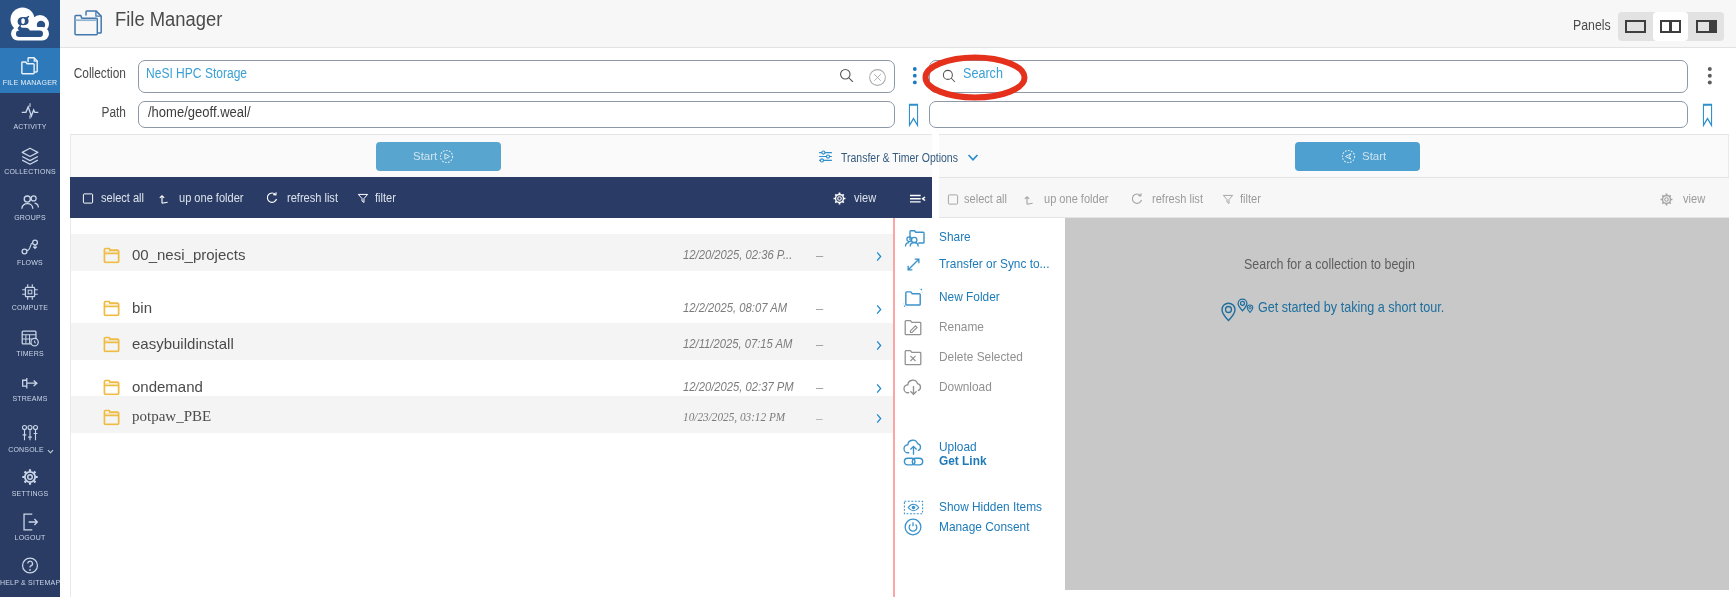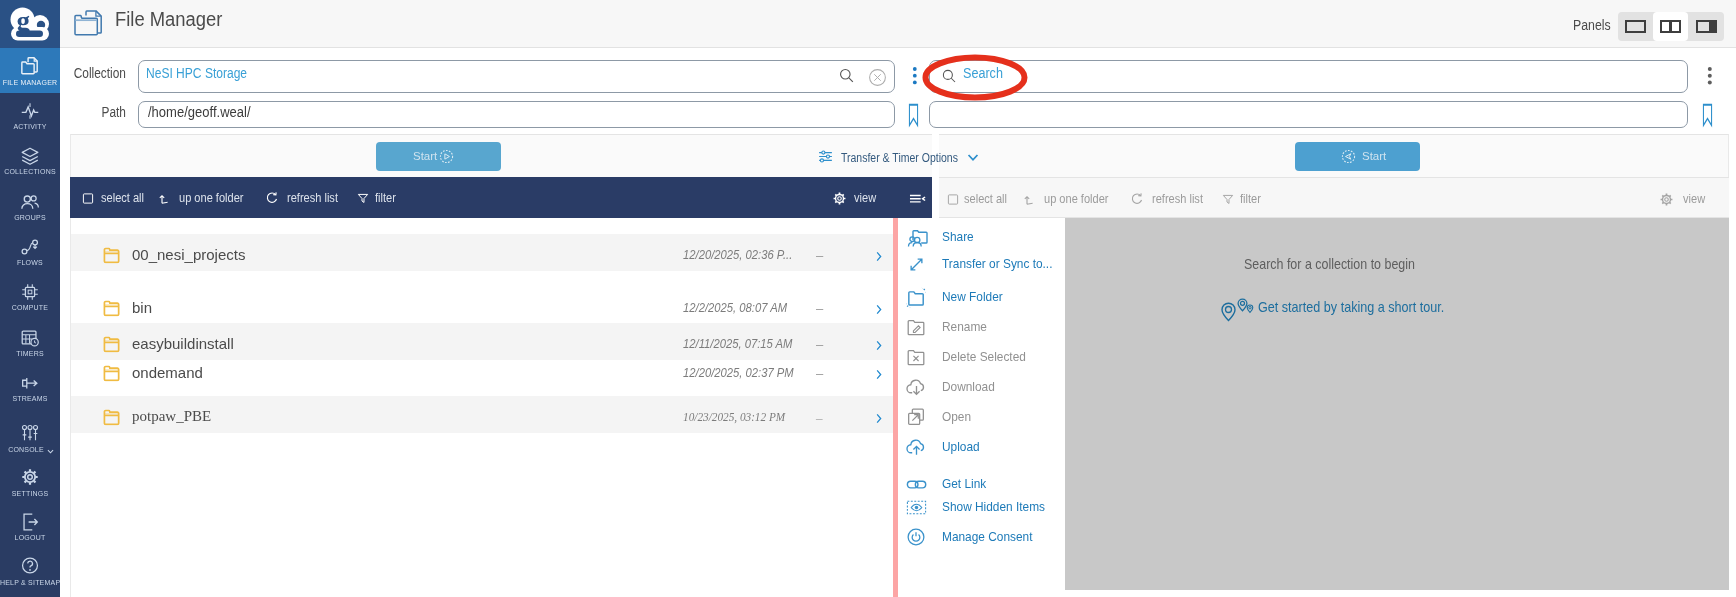--- a/index.html
+++ b/index.html
@@ -45,21 +45,21 @@
 .th { position:absolute; top:16px; font-size:10px; color:#6d6d6d; letter-spacing:.3px; font-weight:bold; transform:scaleX(.85); transform-origin:0 0; }
 .frow { position:absolute; left:0; width:823px; height:36.5px; }
 .frow.alt { background:#f4f4f4; }
 .fname { position:absolute; left:61px; top:12px; font-size:15px; color:#4b4b4b; }
 .fdate { position:absolute; left:612px; top:14px; font-size:12.5px; color:#7c7c7c; font-style:italic; transform:scaleX(.9); transform-origin:0 0; }
 .fsize { position:absolute; left:745px; top:14px; font-size:13px; color:#9a9a9a; }
 .ficon { position:absolute; left:32px; top:12px; width:17px; height:18px; color:#f0bb42; }
 .fchev { position:absolute; left:803px; top:13px; width:10px; height:19px; color:#2089cf; }
 
 
-#menu { position:absolute; left:893px; top:218px; width:172px; height:379px; background:#fff; border-left:5px solid #fca5a5; }
+#menu { position:absolute; left:893px; top:218px; width:172px; height:379px; background:#fff; border-left:2px solid #fca5a5; }
 .mitem { position:absolute; left:0; width:172px; height:30px; white-space:nowrap; }
 .mtext { position:absolute; left:44px; top:6px; font-size:13.5px; transform:scaleX(.88); transform-origin:0 0; }
 .mico { position:absolute; left:7px; top:3px; }
 .m-on { color:#1d7ab8; }
 svg.m-on { color:#3a92cb; }
 .m-off { color:#919191; }
 
 #gray { position:absolute; left:1065px; top:218px; width:664px; height:372px; background:#c8c8c8; }
 </style>
 </head>
@@ -497,21 +497,21 @@
         <svg class="ficon" viewBox="0 0 24 24">
           <use href="#i-rowfolder"></use>
         </svg>
         <div class="fname">easybuildinstall</div>
         <div class="fdate">12/11/2025, 07:15 AM</div>
         <div class="fsize">–</div>
         <svg class="fchev" viewBox="0 0 24 24">
           <use href="#i-chevright"></use>
         </svg>
       </div>
-    <div class="frow" style="top:134px;">
+    <div class="frow" style="top:148px;">
         <svg class="ficon" viewBox="0 0 24 24">
           <use href="#i-rowfolder"></use>
         </svg>
         <div class="fname">ondemand</div>
         <div class="fdate">12/20/2025, 02:37 PM</div>
         <div class="fsize">–</div>
         <svg class="fchev" viewBox="0 0 24 24">
           <use href="#i-chevright"></use>
         </svg>
       </div>
@@ -558,45 +558,39 @@
           <use href="#i-delfolder"></use>
         </svg>
         <div class="mtext m-off">Delete Selected</div>
       </div>
     <div class="mitem" style="top:155px;">
         <svg class="mico m-off" width="23" height="23" viewBox="0 0 24 24">
           <use href="#i-clouddown"></use>
         </svg>
         <div class="mtext m-off">Download</div>
       </div>
-    <div class="mitem" style="top:185px;">
-        <svg class="mico m-off" width="22" height="22" viewBox="0 0 24 24">
-          <use href="#i-open"></use>
-        </svg>
-        <div class="mtext m-off">Open</div>
-      </div>
     <div class="mitem" style="top:215px;">
         <svg class="mico m-on" width="23" height="23" viewBox="0 0 24 24">
           <use href="#i-cloudup"></use>
         </svg>
         <div class="mtext m-on">Upload</div>
       </div>
-    <div class="mitem" style="top:252px;">
+    <div class="mitem" style="top:229px;font-weight:bold;">
         <svg class="mico m-on" width="23" height="23" viewBox="0 0 24 24">
           <use href="#i-link"></use>
         </svg>
         <div class="mtext m-on">Get Link</div>
       </div>
     <div class="mitem" style="top:275px;">
         <svg class="mico m-on" width="23" height="23" viewBox="0 0 24 24">
           <use href="#i-eyebox"></use>
         </svg>
         <div class="mtext m-on">Show Hidden Items</div>
       </div>
-    <div class="mitem" style="top:305px;">
+    <div class="mitem" style="top:295px;">
         <svg class="mico m-on" width="22" height="22" viewBox="0 0 24 24">
           <use href="#i-power"></use>
         </svg>
         <div class="mtext m-on">Manage Consent</div>
       </div>
   </div>
   <div id="gray"></div>
   <div class="abs" style="left:1244px; top:255px; font-size:15px; color:#5e5e5e; transform:scaleX(.83); transform-origin:0 0;">Search for a collection to begin</div>
   <svg class="abs" style="left:1218px;top:295px;color:#1d6e9e" width="37" height="28" viewBox="0 0 36 28">
       <use href="#i-pins"></use>

